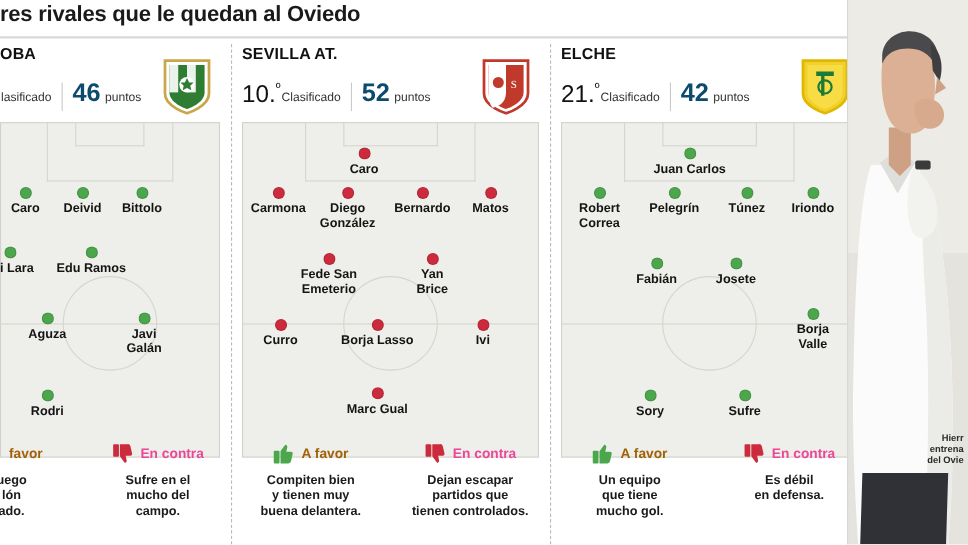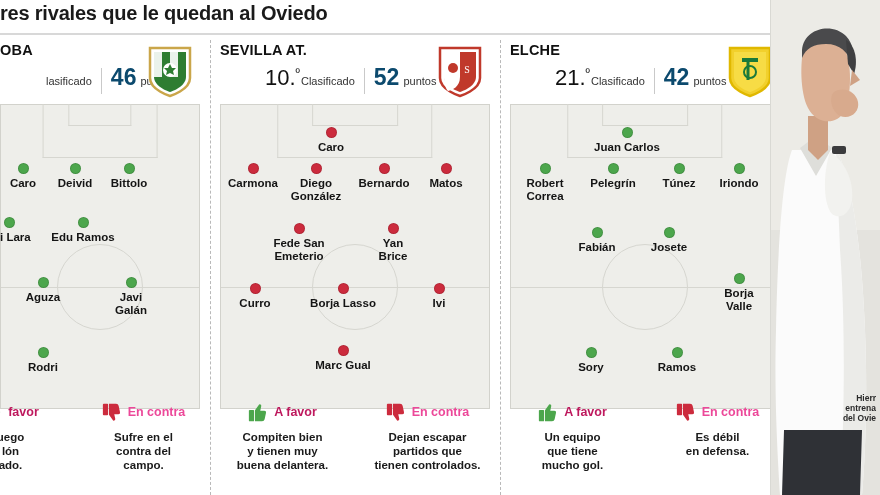--- a/index.html
+++ b/index.html
@@ -59,24 +59,23 @@
     font-weight: bold;
     color: #111;
     letter-spacing: 0.2px;
     margin-top: 4px;
     height: 18px;
     white-space: nowrap;
   }
   .stat-row {
     display: flex;
     align-items: baseline;
-    margin-top: 6px;
+    margin-top: 13px;
     height: 30px;
     position: relative;
-    padding-left: 45px;
   }
   .rank {
     font-size: 22px;
     font-weight: normal;
     color: #111;
     line-height: 1;
   }
   .rank .sup { font-size: 12px; vertical-align: super; }
   .rank-label {
     font-size: 11px;
@@ -169,21 +168,21 @@
     top: 362px;
     display: flex;
   }
   .verdict { flex: 1; text-align: center; padding: 0 4px; }
   .vhead {
     display: flex; align-items: center; gap: 5px;
     justify-content: center;
     height: 24px;
   }
   .vlabel { font-size: 12.5px; font-weight: bold; }
-  .vlabel.good { color: #be185d; }
+  .vlabel.good { color: #a16207; }
   .vlabel.bad  { color: #ec4899; }
   .vtext {
     margin-top: 6px;
     font-size: 11.5px;
     font-weight: bold;
     color: #1a1a1a;
     line-height: 14px;
     white-space: pre-line;
   }
   .thumb { width: 21px; height: 21px; display: block; }
@@ -303,21 +302,21 @@
       </div>
       <div class="verdict">
         <div class="vhead">
           <svg class="thumb" viewBox="0 0 24 24">
             <rect x="1" y="2" width="6" height="13" rx="1" fill="#cc2b3d"></rect>
             <path d="M8 2 h8 a3 3 0 0 1 3 2.4 l1.6 7.2 A2 2 0 0 1 18.6 14 H14 l1 4.6 A2.2 2.2 0 0 1 12.9 21.4 L8 14.6 Z" fill="#cc2b3d"></path>
           </svg>
           <span class="vlabel bad">En contra</span>
         </div>
         <div class="vtext">Sufre en el
-contra del
+mucho del
 campo.</div>
       </div>
     </div>
   </div>
 
   <div class="col c2">
     <div class="team-name">SEVILLA AT.</div>
 
     <div class="stat-row">
       <span class="rank"><span>10.</span><span class="sup">º</span></span>
@@ -476,21 +475,21 @@
         <div class="dot green"></div>
         <div class="pname">Borja
 Valle</div>
       </div>
       <div class="player" style="left:80px;top:242px">
         <div class="dot green"></div>
         <div class="pname">Sory</div>
       </div>
       <div class="player" style="left:166px;top:242px">
         <div class="dot green"></div>
-        <div class="pname">Ramos</div>
+        <div class="pname">Sufre</div>
       </div>
     </div>
 
     <div class="verdicts">
       <div class="verdict">
         <div class="vhead">
           <svg class="thumb" viewBox="0 0 24 24">
             <rect x="1" y="9" width="6" height="13" rx="1" fill="#4ca64c"></rect>
             <path d="M8 22 h8 a3 3 0 0 0 3-2.4 l1.6-7.2 A2 2 0 0 0 18.6 10 H14 l1-4.6 A2.2 2.2 0 0 0 12.9 2.6 L8 9.4 Z" fill="#4ca64c"></path>
           </svg>

